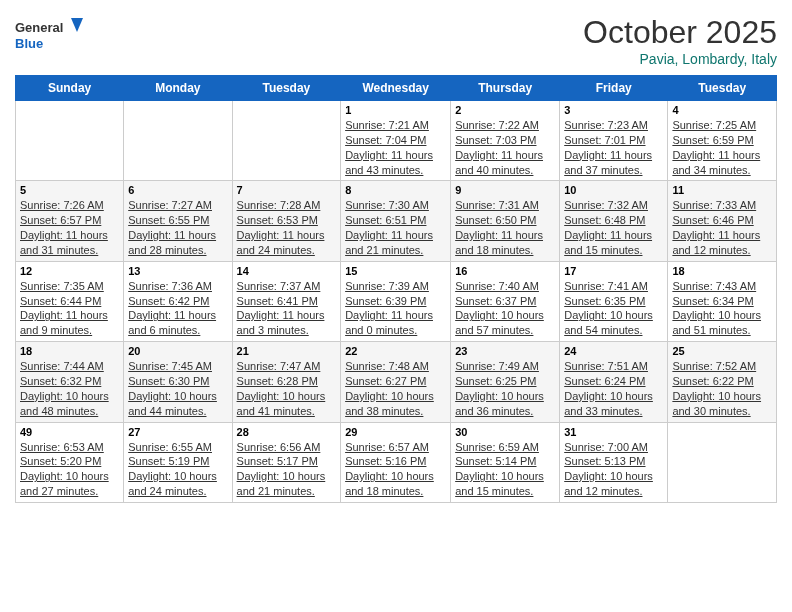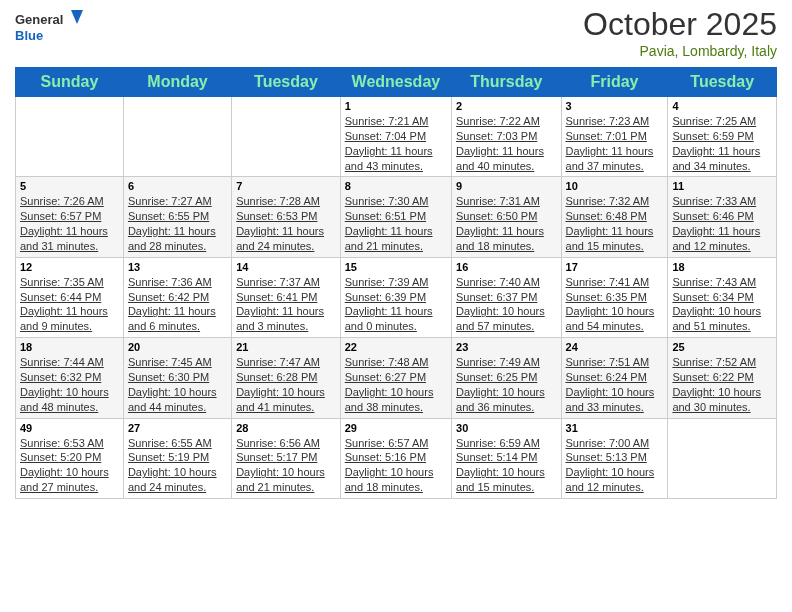--- a/index.html
+++ b/index.html
@@ -7,21 +7,21 @@
       font-family: Arial, sans-serif;
       background: #fff;
       width: 792px;
       height: 612px;
       overflow: hidden;
     }
     .page {
       width: 792px;
       height: 612px;
       background: #fff;
-      padding: 6px 15px;
+      padding: 14px 15px;
     }
     .header {
       display: flex;
       justify-content: space-between;
       align-items: flex-start;
       margin-bottom: 8px;
     }
     .logo {
       display: flex;
       align-items: center;
@@ -31,33 +31,33 @@
     .title-block {
       text-align: right;
     }
     .month-title {
       font-size: 32px;
       font-weight: normal;
       color: #333;
     }
     .subtitle {
       font-size: 14px;
-      color: #4d7c0f;
+      color: #0f766e;
     }
     .calendar {
       width: 100%;
       border-collapse: collapse;
       font-size: 10.5px;
     }
     .calendar thead tr th {
       background-color: #1565c0;
-      color: #86efac;
+      color: #ffffff;
       text-align: center;
       padding: 5px 4px;
-      font-size: 16px;
+      font-size: 12px;
       font-weight: bold;
       border: 1px solid #1565c0;
     }
     .calendar tbody tr td {
       border: 1px solid #ccc;
       vertical-align: top;
       padding: 3px 4px;
       width: 113px;
       height: 80px;
       background: #fff;

